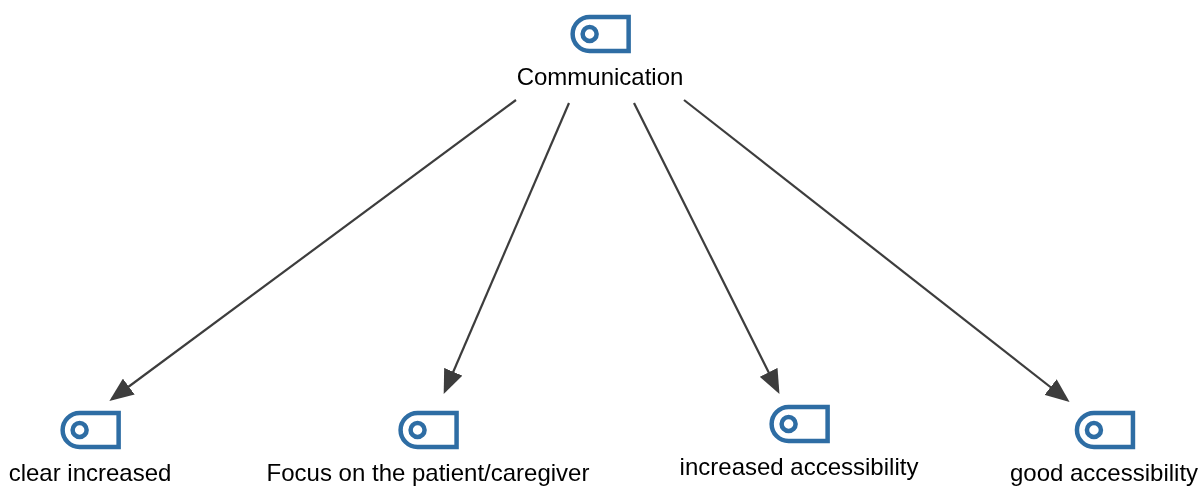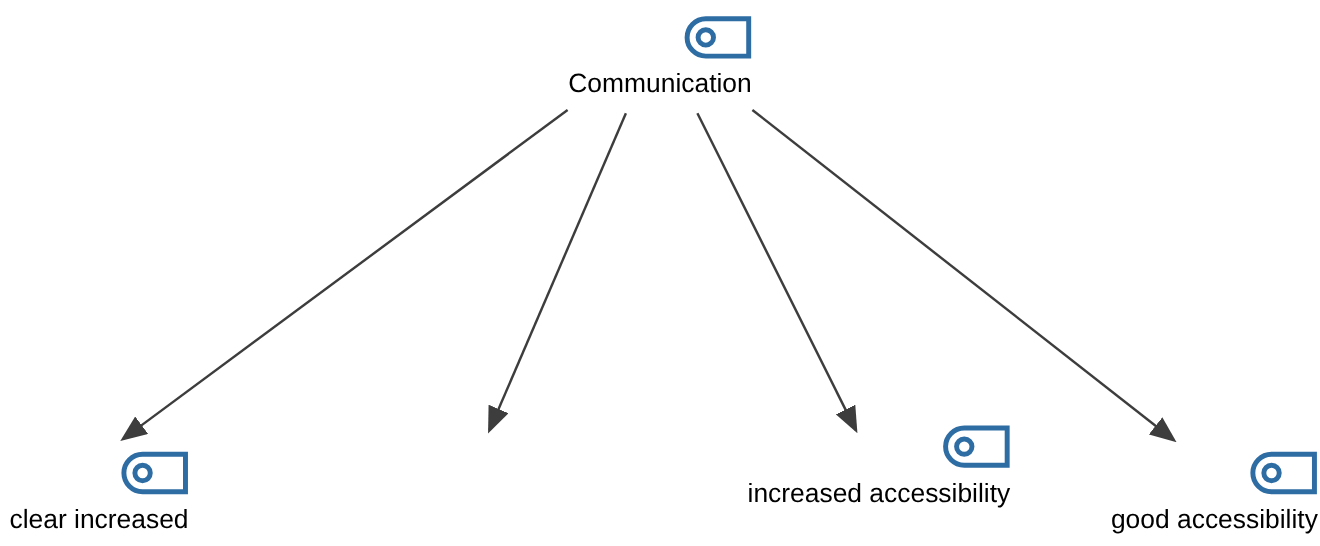--- a/index.html
+++ b/index.html
@@ -19,41 +19,41 @@
     position: absolute;
     left: 0;
     top: 0;
     width: 1200px;
     height: 496px;
   }
   .node {
     position: absolute;
     display: flex;
     flex-direction: column;
-    align-items: flex-end;
+    align-items: center;
     transform: translateX(-50%);
   }
   .node .code-icon {
     width: 64px;
     height: 40px;
     display: block;
   }
   .node .node-label {
     margin-top: 9px;
     font-size: 24px;
     line-height: 1.15;
     color: #000000;
     white-space: nowrap;
     text-align: center;
   }
   
   .node--root   { left: 600px;  top: 14px;  }
   .node--child0 { left: 90px;   top: 410px; }
   .node--child1 { left: 428px;  top: 410px; }
-  .node--child2 { left: 799px;  top: 386px; }
+  .node--child2 { left: 799px;  top: 404px; }
   .node--child3 { left: 1104px; top: 410px; }
 </style>
 </head>
 <body>
 
 <div class="canvas">
 
   <svg class="edges-layer" width="1200" height="496" viewBox="0 0 1200 496">
     <defs>
       <marker id="ah" markerWidth="11" markerHeight="9" refX="9.5" refY="4.5" orient="auto" markerUnits="strokeWidth">
@@ -83,20 +83,27 @@
   </div>
 
   <div class="node node--child0">
     <svg class="code-icon" viewBox="0 0 64 40">
       <path d="M 61 3 H 22 A 17 17 0 0 0 22 37 H 61 V 3 Z" fill="none" stroke="#2e6da4" stroke-width="4.5" stroke-linejoin="miter"></path>
       <circle cx="22" cy="20" r="7" fill="none" stroke="#2e6da4" stroke-width="4.5"></circle>
     </svg>
     <div class="node-label">clear increased</div>
   </div>
 
+  <div class="node node--child1">
+    <svg class="code-icon" viewBox="0 0 64 40">
+      <path d="M 61 3 H 22 A 17 17 0 0 0 22 37 H 61 V 3 Z" fill="none" stroke="#2e6da4" stroke-width="4.5" stroke-linejoin="miter"></path>
+      <circle cx="22" cy="20" r="7" fill="none" stroke="#2e6da4" stroke-width="4.5"></circle>
+    </svg>
+    <div class="node-label">Focus on the patient/caregiver</div>
+  </div>
 
   <div class="node node--child2">
     <svg class="code-icon" viewBox="0 0 64 40">
       <path d="M 61 3 H 22 A 17 17 0 0 0 22 37 H 61 V 3 Z" fill="none" stroke="#2e6da4" stroke-width="4.5" stroke-linejoin="miter"></path>
       <circle cx="22" cy="20" r="7" fill="none" stroke="#2e6da4" stroke-width="4.5"></circle>
     </svg>
     <div class="node-label">increased accessibility</div>
   </div>
 
   <div class="node node--child3">

